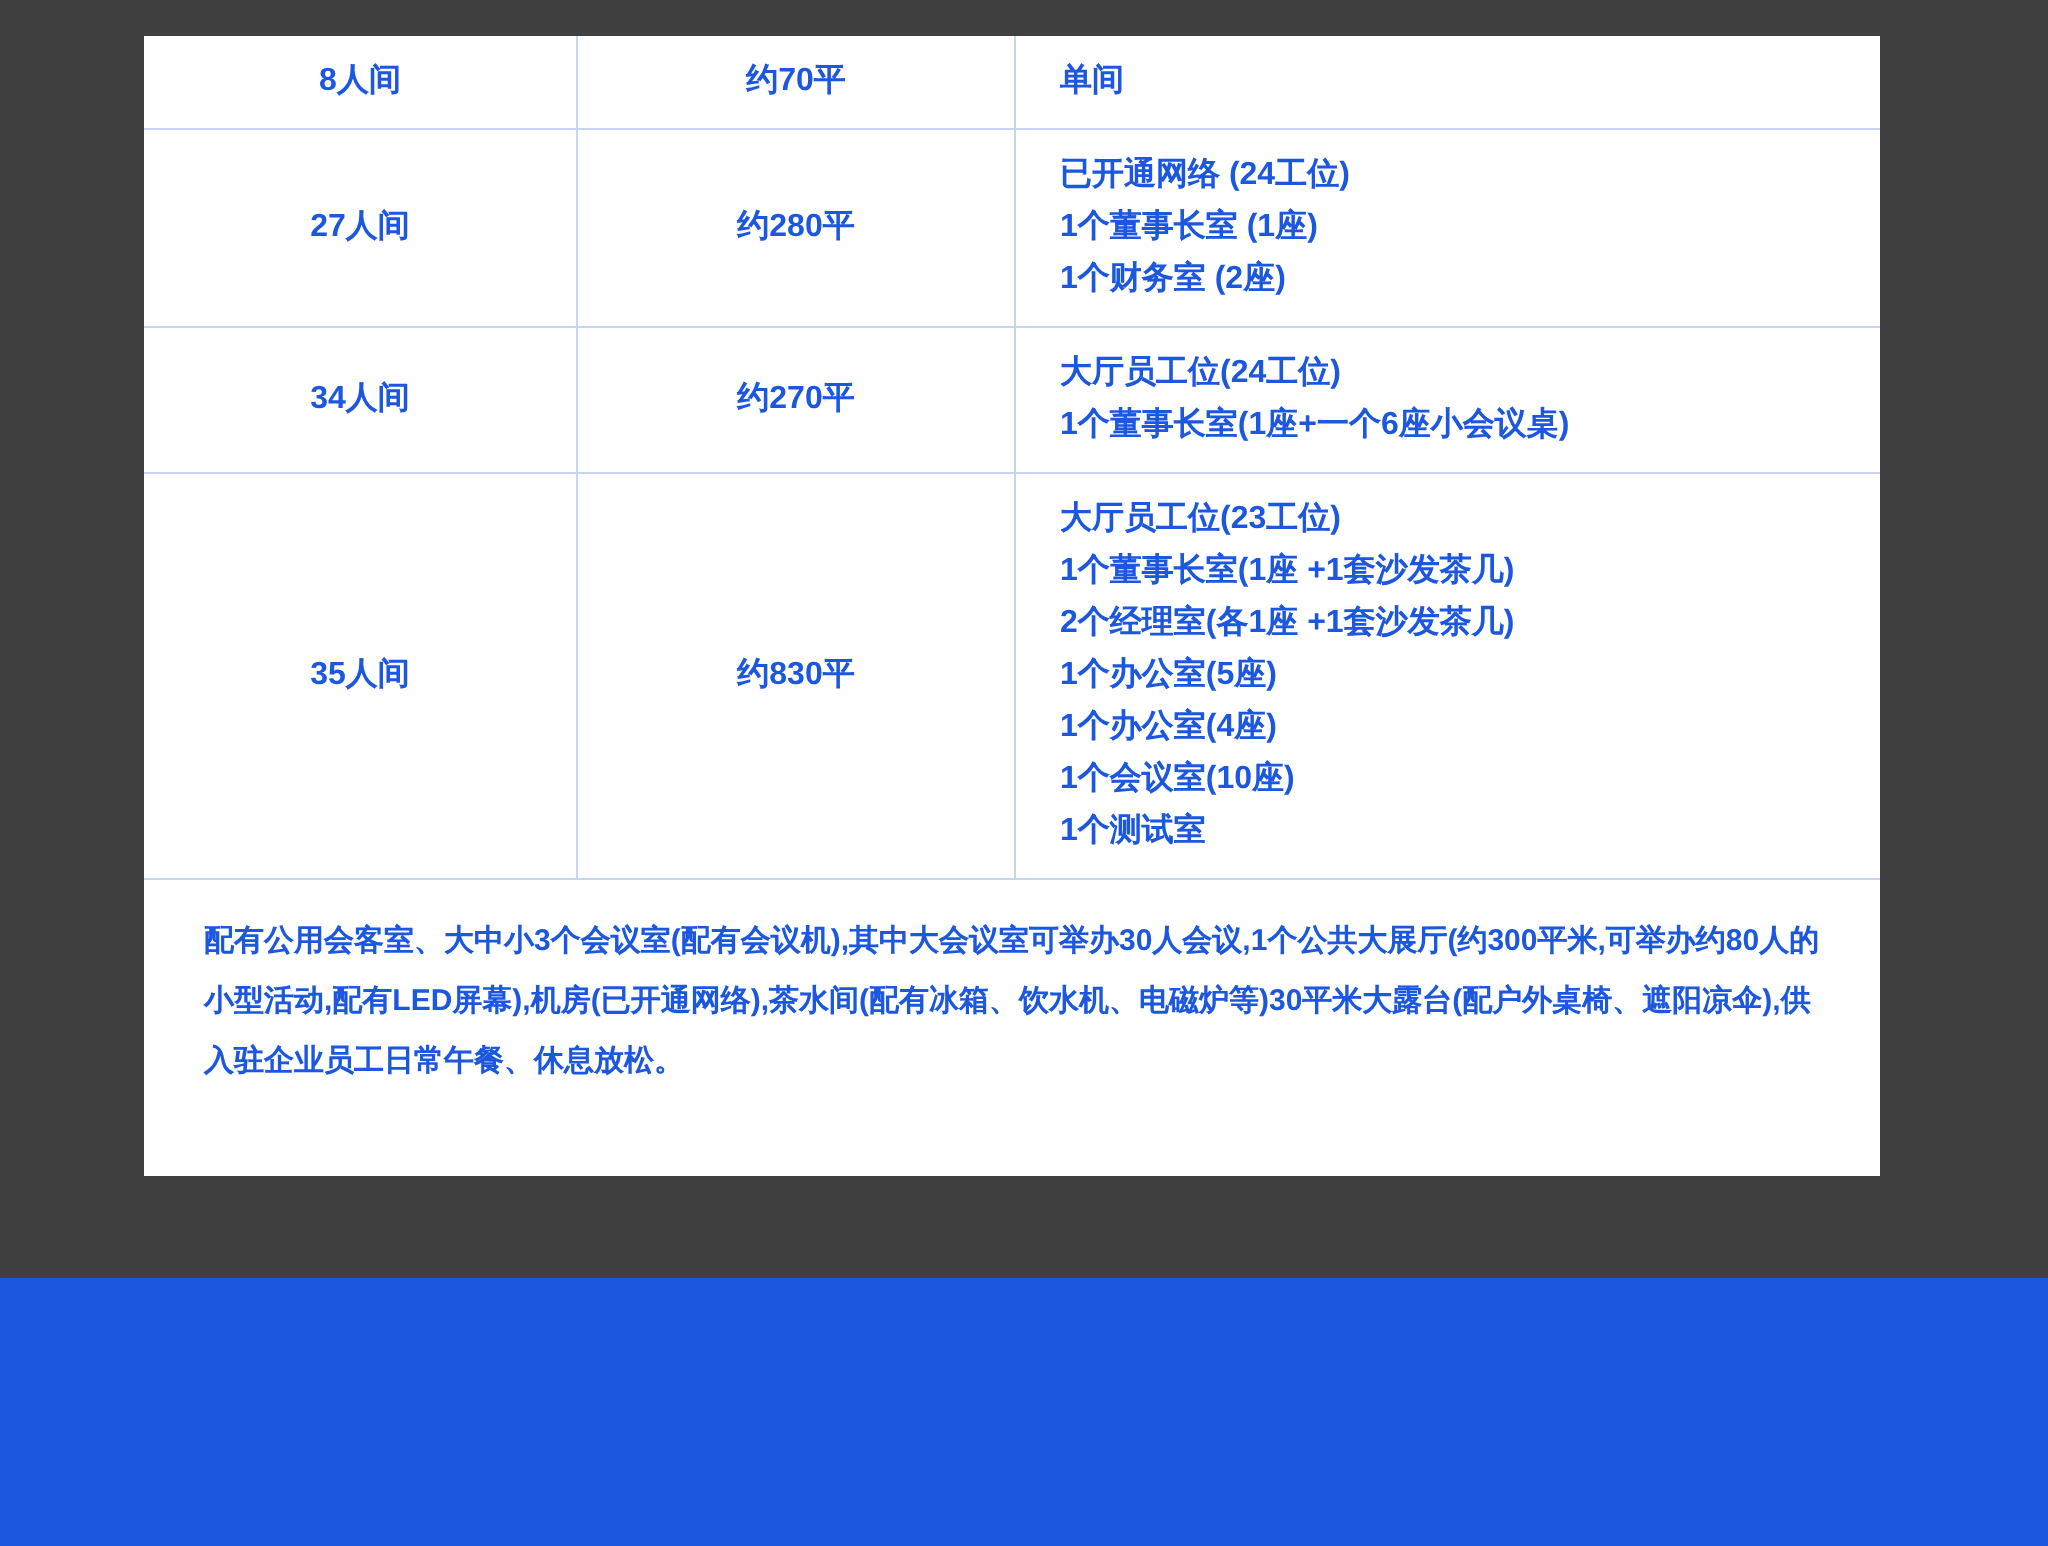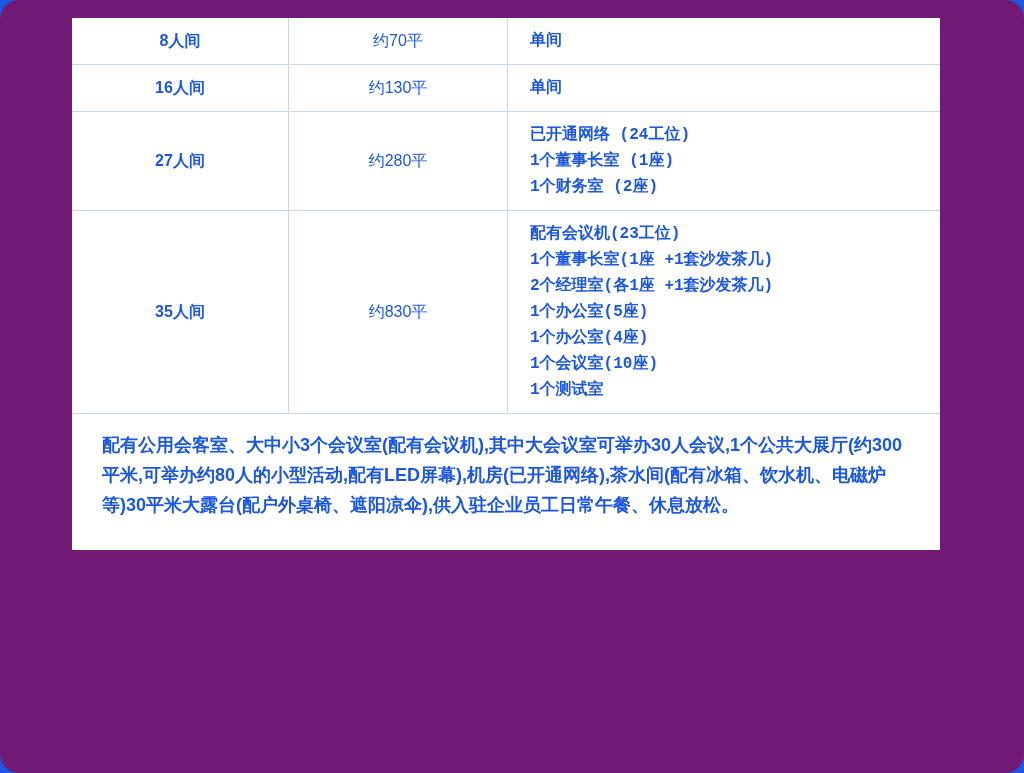--- a/index.html
+++ b/index.html
@@ -9,23 +9,22 @@
   body {
     width: 1024px;
     height: 773px;
     background: #1C57E0;
     font-family: "Liberation Sans", "DejaVu Sans", sans-serif;
     overflow: hidden;
   }
   .page {
     position: relative;
     width: 1024px;
-    height: 773px;
-    background: #701a75;
-    border-radius: 19px;
+    height: 639px;
+    background: #404040;
   }
   .card {
     position: absolute;
     left: 72px;
     top: 18px;
     width: 868px;
     background: #ffffff;
     box-sizing: border-box;
   }
   table.room-table {
@@ -37,44 +36,43 @@
     border-bottom: 1px solid #C9D6F2;
     border-right: 1px solid #C9D6F2;
     color: #1C57E0;
     font-size: 16px;
     line-height: 26px;
     padding: 10px 0;
     vertical-align: middle;
   }
   table.room-table tr td:last-child {
     border-right: none;
-    font-family: Liberation Mono, monospace;
   }
   .col-name {
     width: 216px;
     text-align: center;
     font-weight: bold;
   }
   .col-area {
     width: 218px;
     text-align: center;
-    font-weight: normal;
+    font-weight: bold;
   }
   .col-layout {
     padding-left: 22px !important;
     font-weight: bold;
   }
   .layout-line {
     display: block;
     white-space: nowrap;
   }
   .note {
-    padding: 16px 30px 30px 30px;
+    padding: 16px 30px 42px 30px;
     color: #1C57E0;
-    font-size: 18px;
+    font-size: 15px;
     line-height: 30px;
     font-weight: bold;
     box-sizing: border-box;
   }
   .note p {
     margin: 0;
   }
 </style>
 </head>
 <body>
@@ -87,45 +85,46 @@
 
         <tr>
           <td class="col-name">8人间</td>
           <td class="col-area">约70平</td>
           <td class="col-layout">
             <span class="layout-line">单间</span>
           </td>
         </tr>
 
 
-        <tr>
-          <td class="col-name">16人间</td>
-          <td class="col-area">约130平</td>
-          <td class="col-layout">
-            <span class="layout-line">单间</span>
-          </td>
-        </tr>
 
 
         <tr>
           <td class="col-name">27人间</td>
           <td class="col-area">约280平</td>
           <td class="col-layout">
             <span class="layout-line">已开通网络 (24工位)</span>
             <span class="layout-line">1个董事长室 (1座)</span>
             <span class="layout-line">1个财务室 (2座)</span>
           </td>
         </tr>
 
+        <tr>
+          <td class="col-name">34人间</td>
+          <td class="col-area">约270平</td>
+          <td class="col-layout">
+            <span class="layout-line">大厅员工位(24工位)</span>
+            <span class="layout-line">1个董事长室(1座+一个6座小会议桌)</span>
+          </td>
+        </tr>
 
         <tr>
           <td class="col-name">35人间</td>
           <td class="col-area">约830平</td>
           <td class="col-layout">
-            <span class="layout-line">配有会议机(23工位)</span>
+            <span class="layout-line">大厅员工位(23工位)</span>
             <span class="layout-line">1个董事长室(1座 +1套沙发茶几)</span>
             <span class="layout-line">2个经理室(各1座 +1套沙发茶几)</span>
             <span class="layout-line">1个办公室(5座)</span>
             <span class="layout-line">1个办公室(4座)</span>
             <span class="layout-line">1个会议室(10座)</span>
             <span class="layout-line">1个测试室</span>
           </td>
         </tr>
 
       </tbody>

